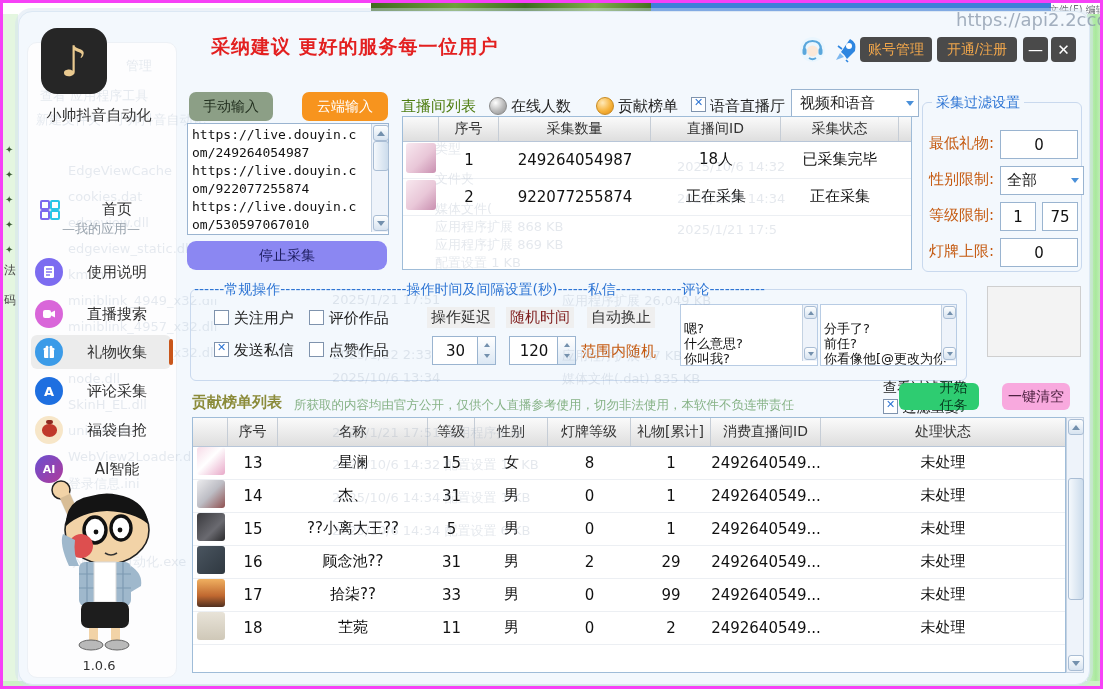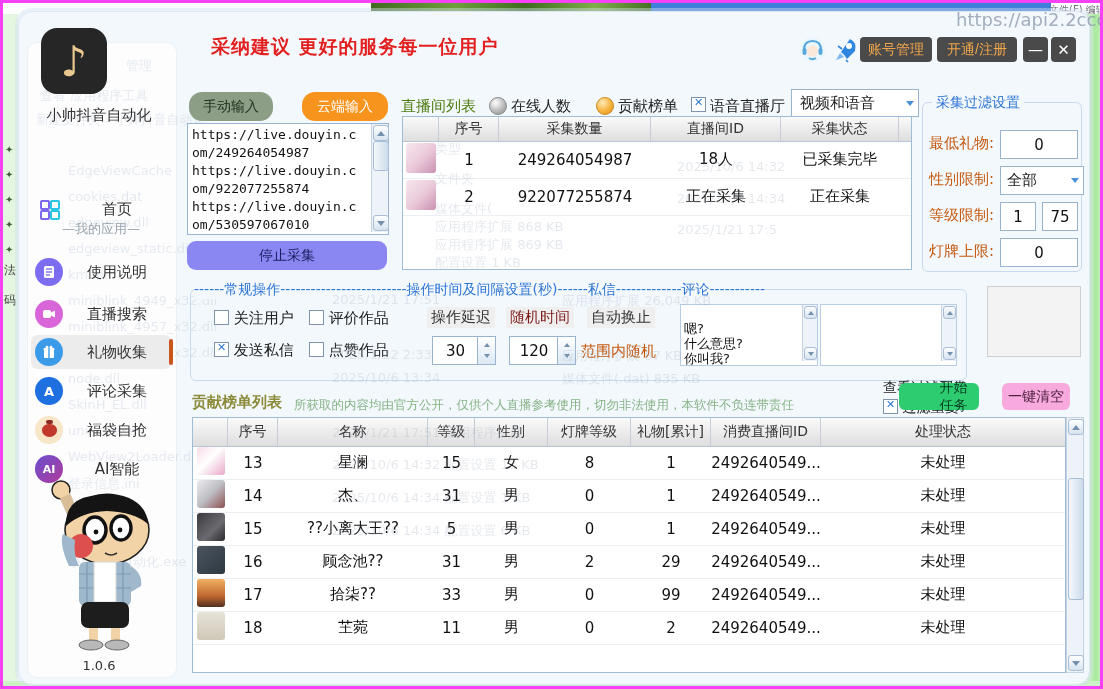--- a/index.html
+++ b/index.html
@@ -32,21 +32,21 @@
   .grid-ic i:nth-child(3){top:10px;border-color:#7b68ee;}
   .grid-ic i:nth-child(4){left:10px;top:10px;border-color:#29c5e6;}
   .divider-lb{left:12px;width:140px;text-align:center;color:#9aa4ae;font-size:13px;}
   .ghostcol span{position:absolute;left:40px;white-space:nowrap;font-size:13px;color:#9fb0c4;opacity:.25;}
   .version{left:10px;top:646px;width:140px;text-align:center;font-size:13px;color:#333;}
   
   .notice{left:192px;top:22px;font-size:19px;font-weight:bold;color:#e32020;letter-spacing:1px;white-space:nowrap;}
   .hbtn{position:absolute;top:25px;height:25px;background:#4a4a4a;color:#f0a64b;font-size:14px;border:none;border-radius:4px;padding:0 8px;display:flex;align-items:center;justify-content:center;}
   .wbtn{position:absolute;top:25px;width:25px;height:25px;background:#4a4a4a;color:#fff;border-radius:4px;display:flex;align-items:center;justify-content:center;font-size:15px;}
   
-  .btn{position:absolute;border:none;border-radius:13px;font-size:14px;display:flex;align-items:center;justify-content:center;font-family:inherit;}
+  .btn{position:absolute;border:none;border-radius:7px;font-size:14px;display:flex;align-items:center;justify-content:center;font-family:inherit;}
   .b-manual{left:170px;top:80px;width:84px;height:29px;background:#8c9f86;color:#1f2c1c;}
   .b-cloud{left:283px;top:80px;width:86px;height:29px;background:#f7941e;color:#fff;}
   .b-stop{left:168px;top:229px;width:200px;height:29px;background:#8b87f2;color:#1c1c5e;border-radius:9px;}
   .b-start{left:880px;top:371px;width:80px;height:27px;background:#2ecc71;color:#083f22;border-radius:6px;padding-left:35px;}
   .b-clear{left:983px;top:371px;width:68px;height:27px;background:#f8a9de;color:#4d2140;border-radius:6px;}
   
   .urlbox{left:168px;top:111px;width:200px;height:110px;background:#fff;border:1px solid #9ab4d0;}
   .urltext{position:absolute;left:4px;top:2px;width:172px;font-family:"DejaVu Sans Mono","Liberation Mono",monospace;font-size:13px;line-height:18px;color:#111;word-break:break-all;white-space:pre-line;}
   
   .sb{position:absolute;background:#eef3fa;border-left:1px solid #c4d2e2;}
@@ -370,20 +370,23 @@
     <div class="ta" style="left:661px;top:292px;width:130px;height:58px">
       <span>嗯?
 什么意思?
 你叫我?</span>
       <div class="sb" style="right:0;top:0;width:14px;height:56px">
         <div class="sbtn" style="top:1px;width:11px;height:11px"><span class="tri-u" style="border-left-width:3px;border-right-width:3px;border-bottom-width:4px"></span></div>
         <div class="sbtn" style="bottom:1px;width:11px;height:11px"><span class="tri-d" style="border-left-width:3px;border-right-width:3px;border-top-width:4px"></span></div>
       </div>
     </div>
     <div class="ta" style="left:801px;top:292px;width:129px;height:58px">
+      <span>分手了?
+前任?
+你看像他[@更改为你</span>
       <div class="sb" style="right:0;top:0;width:14px;height:56px">
         <div class="sbtn" style="top:1px;width:11px;height:11px"><span class="tri-u" style="border-left-width:3px;border-right-width:3px;border-bottom-width:4px"></span></div>
         <div class="sbtn" style="bottom:1px;width:11px;height:11px"><span class="tri-d" style="border-left-width:3px;border-right-width:3px;border-top-width:4px"></span></div>
       </div>
     </div>
     <div class="abs" style="left:968px;top:274px;width:92px;height:69px;background:#f3f3f3;border:1px solid #cfcfcf"></div>
 
     <div class="abs olive" style="left:173px;top:381px">贡献榜单列表</div>
     <div class="abs greennote" style="left:275px;top:385px">所获取的内容均由官方公开，仅供个人直播参考使用，切勿非法使用，本软件不负连带责任</div>
     <div class="abs" style="left:864px;top:367px;font-size:14px;color:#222">查看过滤列表</div>

